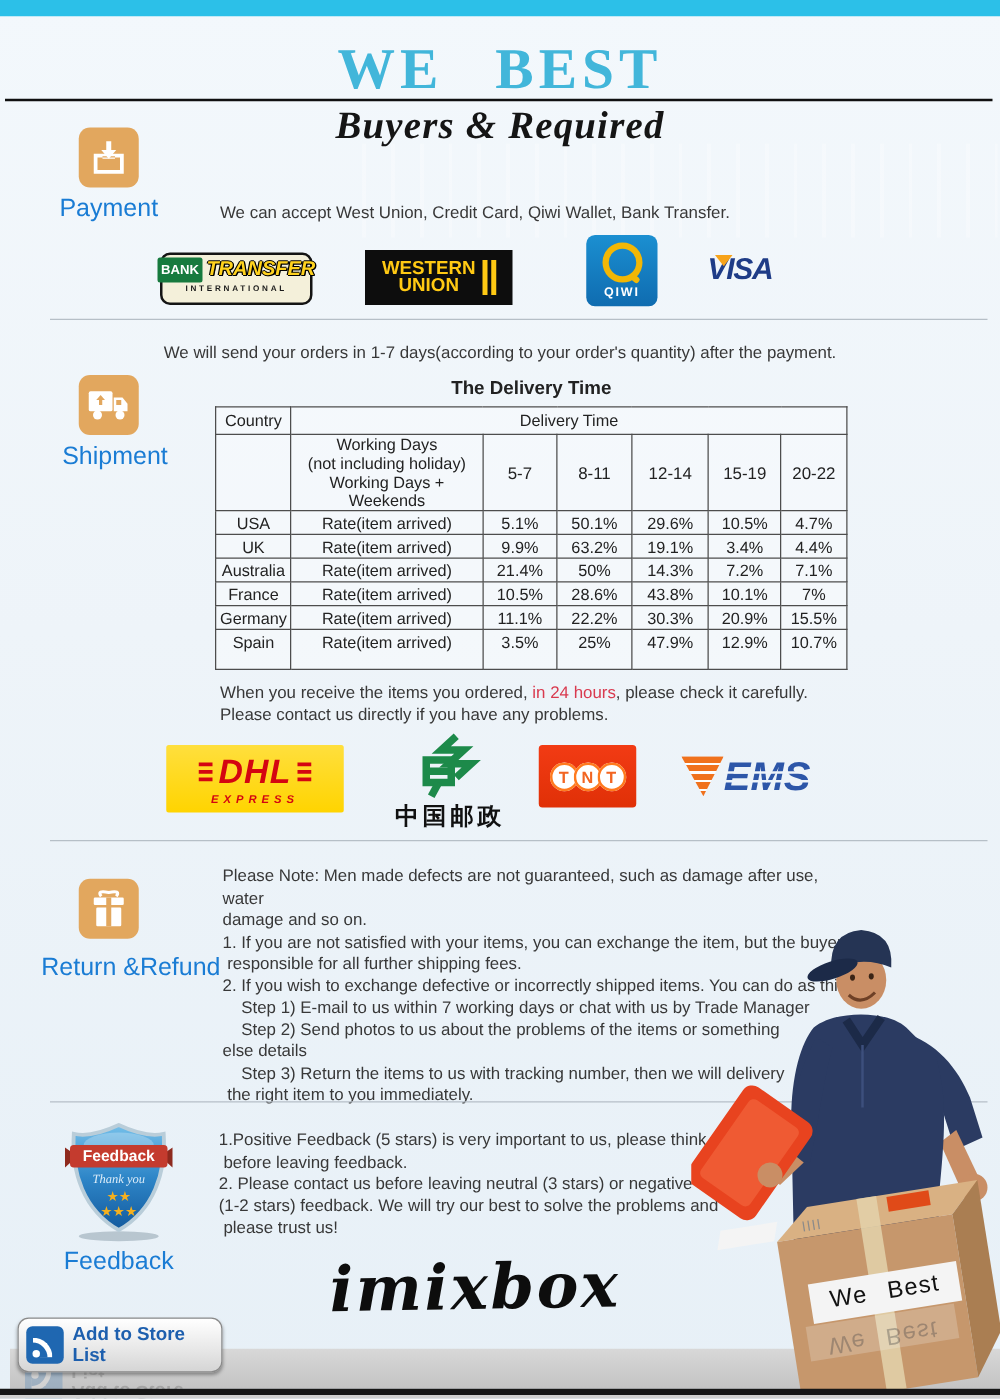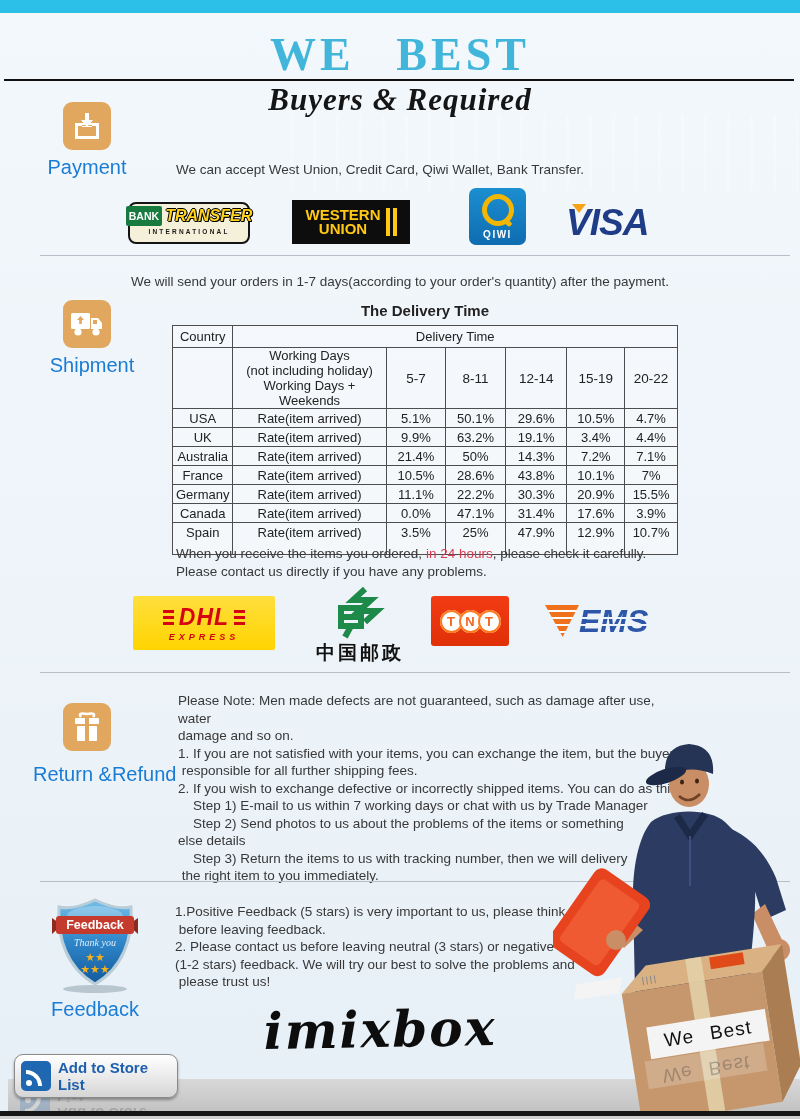--- a/index.html
+++ b/index.html
@@ -42,38 +42,38 @@
   .wu-bars{display:flex;gap:3px;height:28px;}
   .wu-bars i{display:block;width:4px;height:28px;background:#ffc913;}
   .qiwi-box{left:469px;top:188px;width:57px;height:57px;border-radius:7px;
      background:linear-gradient(180deg,#1b8fd1,#0f6cb0);display:flex;flex-direction:column;
      align-items:center;justify-content:center;}
   .qiwi-q{width:22px;height:22px;border:5px solid #f2b705;border-radius:50%;position:relative;}
   .qiwi-q:after{content:"";position:absolute;right:-3px;bottom:-4px;width:9px;height:5px;
      background:#f2b705;transform:rotate(40deg);border-radius:2px;}
   .qiwi-txt{color:#fff;font-size:10px;font-weight:700;letter-spacing:1.5px;margin-top:3px;}
   .visa-box{left:566px;top:202px;width:100px;height:40px;}
-  .visa-txt{font-size:37px;font-weight:900;font-style:italic;color:#1f3c87;letter-spacing:-1px;}
+  .visa-txt{font-size:24px;font-weight:900;font-style:italic;color:#1f3c87;letter-spacing:-1px;}
   .visa-flag{position:absolute;left:6px;top:2px;width:0;height:0;
      border-left:7px solid transparent;border-right:7px solid transparent;border-top:9px solid #f7a31a;}
   
   table.delivery{border-collapse:collapse;width:506px;font-size:13px;color:#222;background:rgba(255,255,255,.35);}
   table.delivery td{border:1px solid #4d4d4d;padding:0 3px;text-align:center;}
   td.c-name{padding-left:5px;height:18px;}
   td.c-rate{text-align:center;}
   td.c-val{text-align:center;}
   td.wd-cell{line-height:15px;padding:2px 2px 2px 3px;}
   td.day{text-align:center;font-size:13.5px;}
   
   .dhl-box{left:133px;top:596px;width:142px;height:54px;background:linear-gradient(180deg,#ffdf3d,#ffd400);
      border-radius:2px;display:flex;flex-direction:column;align-items:center;justify-content:center;}
   .dhl-row{display:flex;align-items:center;gap:5px;}
   .dash-stack{display:flex;flex-direction:column;gap:3px;}
   .dash-stack i{display:block;width:11px;height:3px;background:#d40511;}
-  .dhl-txt{font-size:23px;font-weight:900;font-style:italic;color:#d40511;letter-spacing:1px;}
+  .dhl-txt{font-size:27px;font-weight:900;font-style:italic;color:#d40511;letter-spacing:1px;}
   .dhl-sub{font-size:9px;font-weight:700;font-style:italic;color:#d40511;letter-spacing:4px;margin-top:1px;}
   .cp-emblem{left:325px;top:586px;width:64px;height:54px;}
   .cp-txt{left:305px;top:640px;width:110px;text-align:center;font-size:19px;font-weight:700;
      color:#111;letter-spacing:3px;}
   .tnt-box{left:431px;top:596px;width:78px;height:50px;background:linear-gradient(180deg,#f23b14,#e03007);
      border-radius:3px;display:flex;align-items:center;justify-content:center;}
   .tnt-circle{width:23px;height:23px;border-radius:50%;background:#fff;margin:0 -2px;
      display:flex;align-items:center;justify-content:center;box-shadow:inset 0 0 0 2px #ff7a1e;
      font-size:13px;font-weight:900;color:#f26522;}
   .ems-box{left:545px;top:600px;width:112px;height:42px;display:flex;align-items:center;gap:0;}
@@ -242,29 +242,20 @@
         <td class="c-val">7%</td>
       </tr>
       <tr style="height:18px">
         <td class="c-name">Germany</td>
         <td class="c-rate">Rate(item arrived)</td>
         <td class="c-val">11.1%</td>
         <td class="c-val">22.2%</td>
         <td class="c-val">30.3%</td>
         <td class="c-val">20.9%</td>
         <td class="c-val">15.5%</td>
-      </tr>
-      <tr style="height:18px">
-        <td class="c-name">Canada</td>
-        <td class="c-rate">Rate(item arrived)</td>
-        <td class="c-val">0.0%</td>
-        <td class="c-val">47.1%</td>
-        <td class="c-val">31.4%</td>
-        <td class="c-val">17.6%</td>
-        <td class="c-val">3.9%</td>
       </tr>
       <tr style="height:32px;vertical-align:top;">
         <td class="c-name" style="padding-top:2px">Spain</td>
         <td class="c-rate" style="padding-top:2px">Rate(item arrived)</td>
         <td class="c-val" style="padding-top:2px">3.5%</td>
         <td class="c-val" style="padding-top:2px">25%</td>
         <td class="c-val" style="padding-top:2px">47.9%</td>
         <td class="c-val" style="padding-top:2px">12.9%</td>
         <td class="c-val" style="padding-top:2px">10.7%</td>
       </tr>

